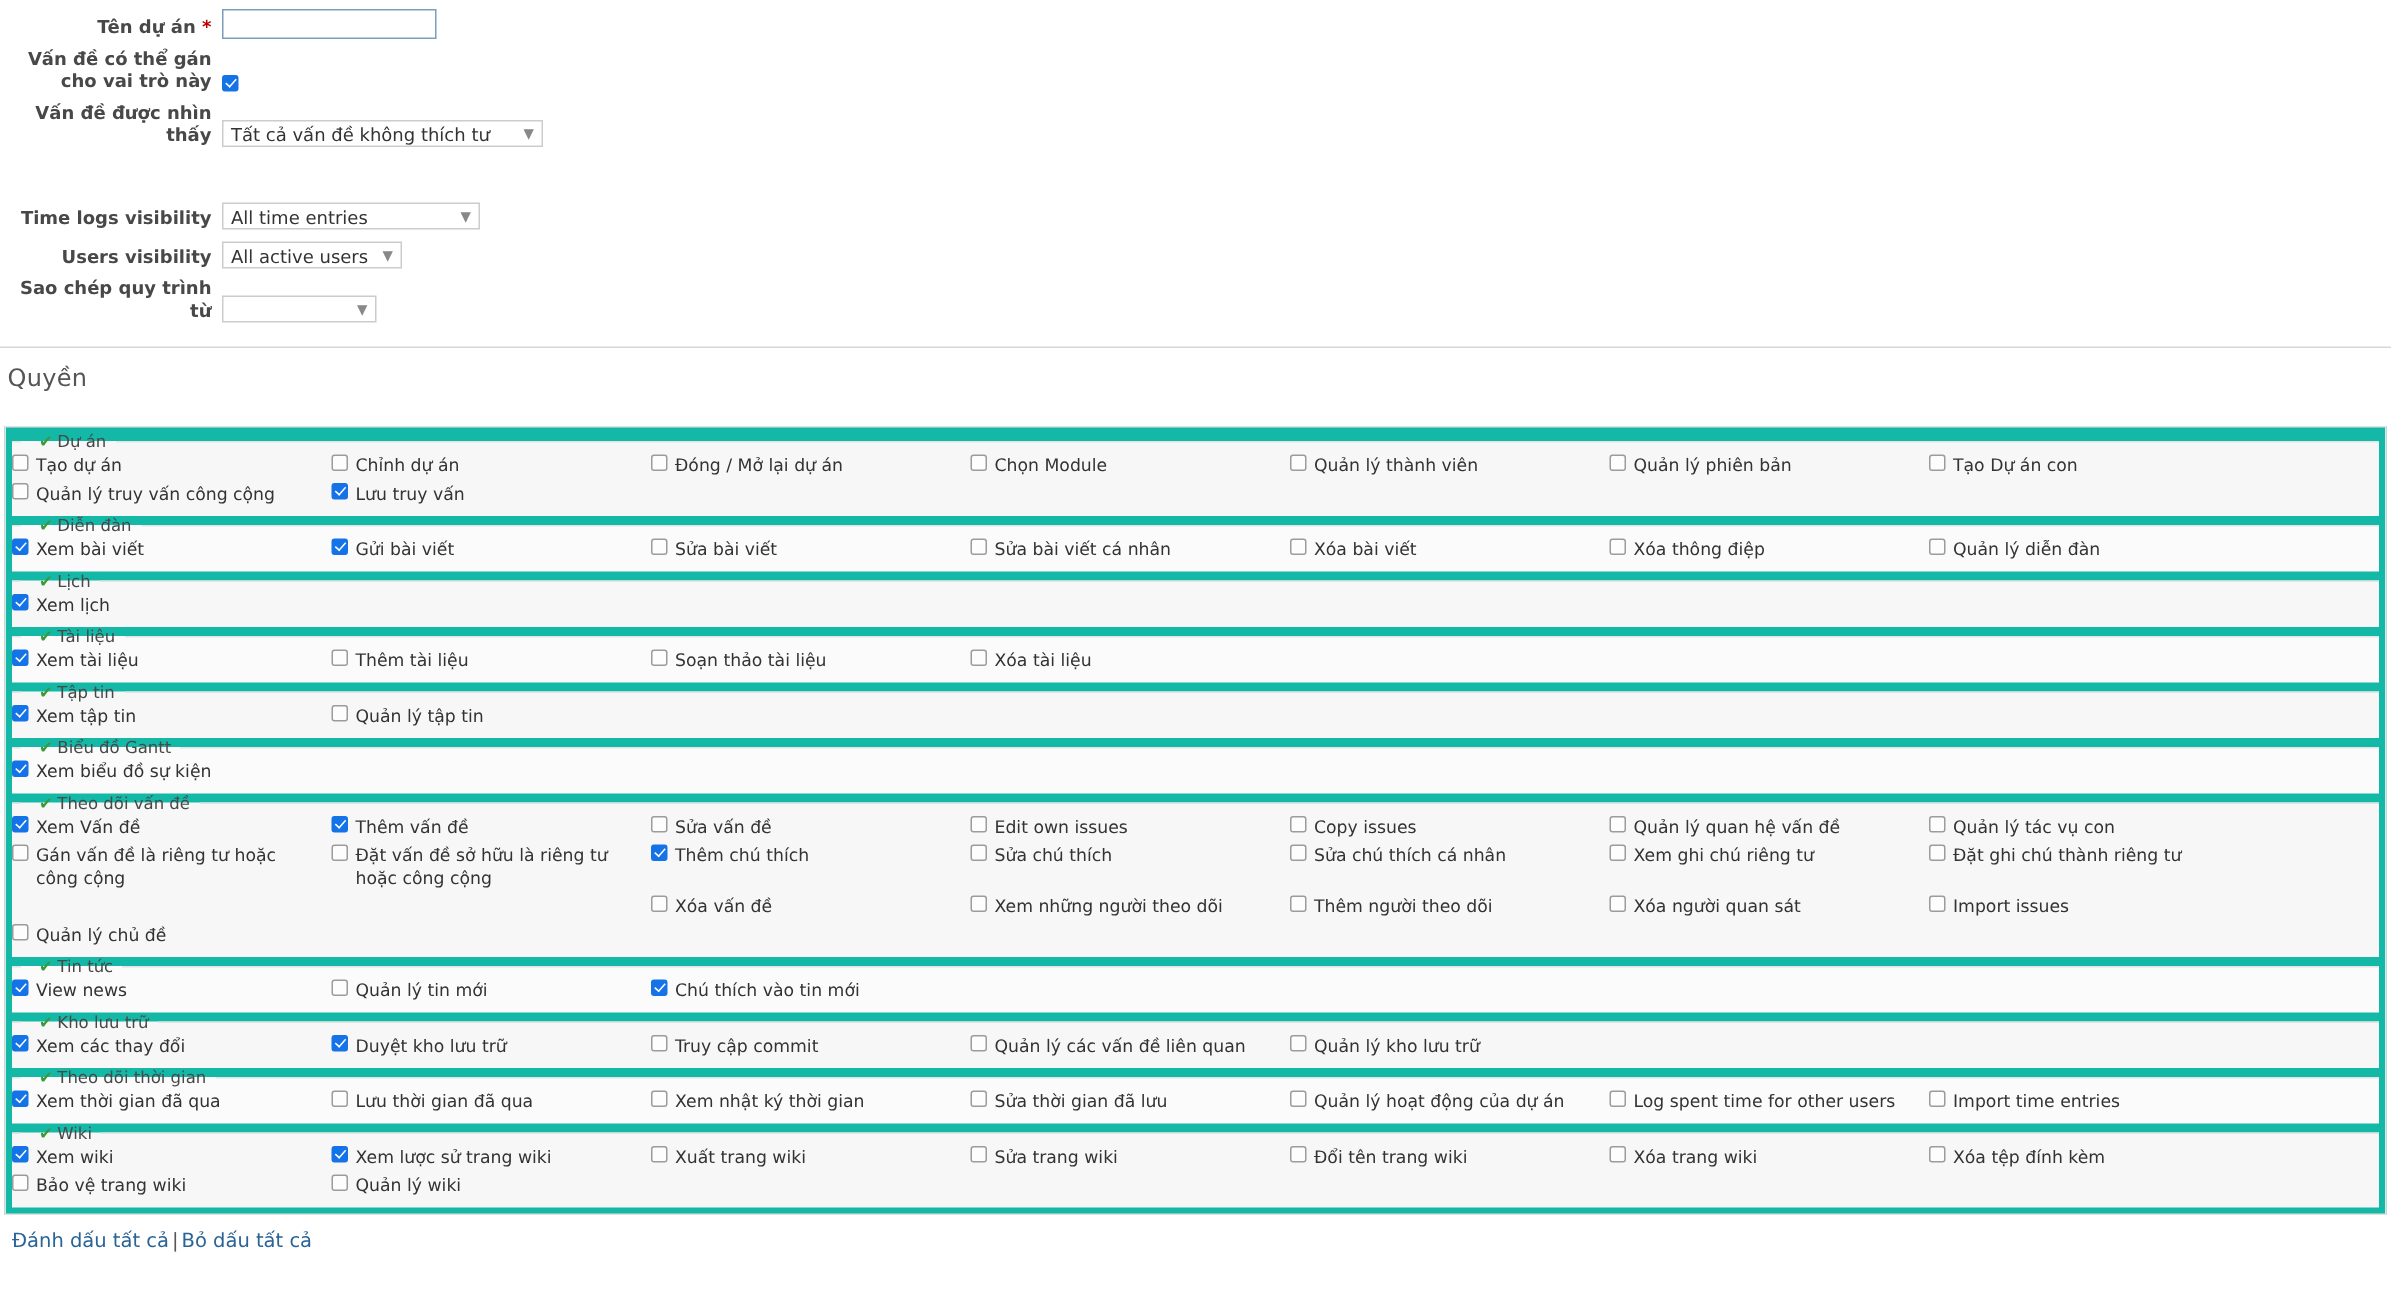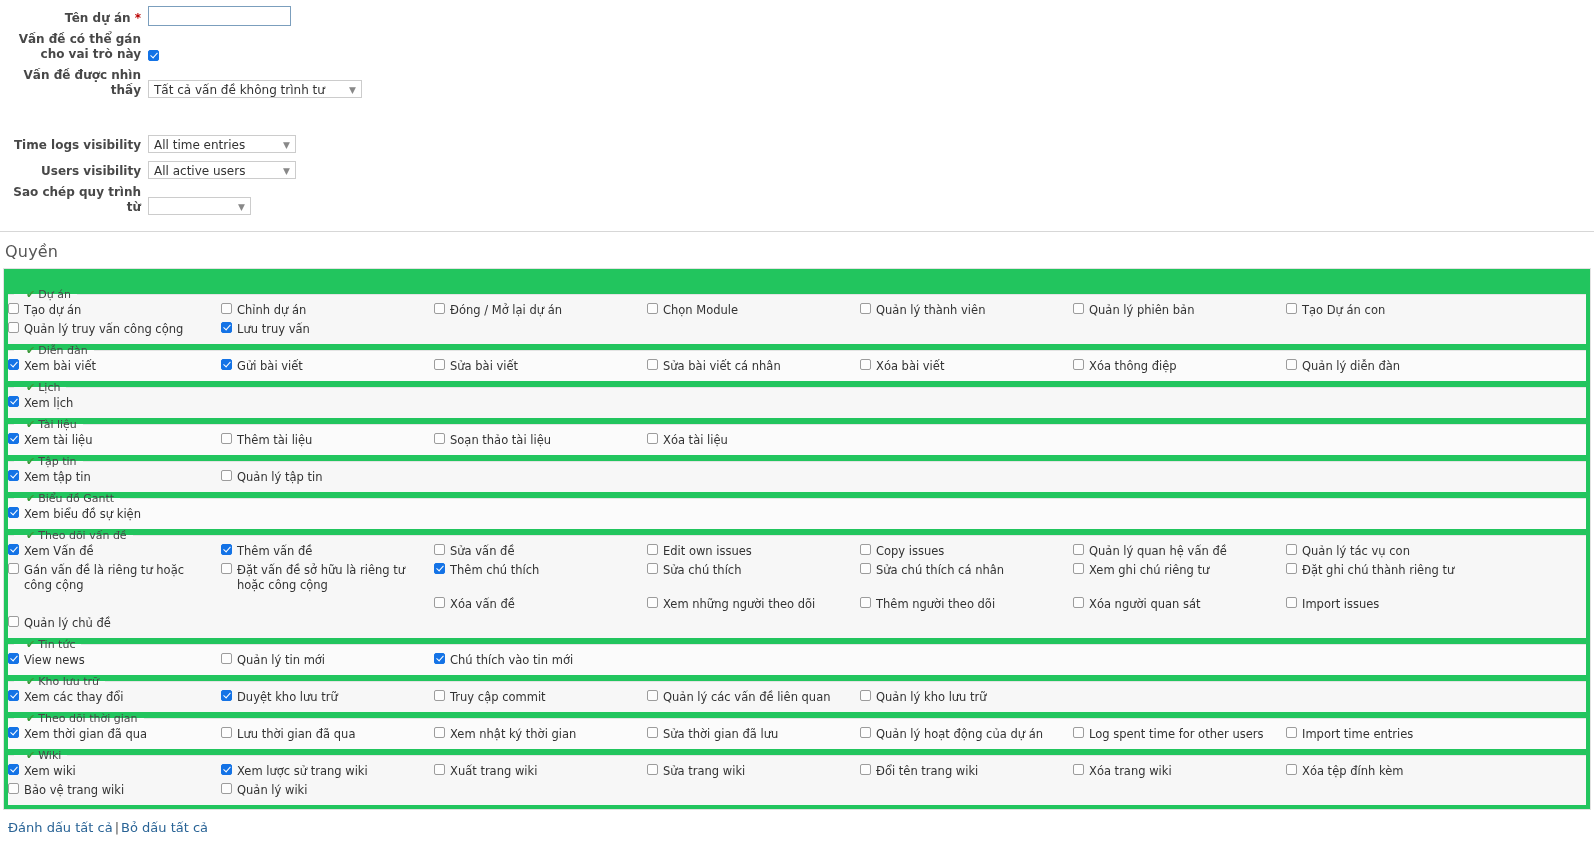--- a/index.html
+++ b/index.html
@@ -77,22 +77,22 @@
   }
   .sel .caret {
     position: absolute;
     right: 5px;
     top: 0;
     line-height: 18px;
     color: #888;
     font-size: 9px;
   }
   .sel-visibility { width: 214px; }
-  .sel-timelogs   { width: 148px; margin-top: 31px; }
-  .sel-users      { width: 148px; }
+  .sel-timelogs   { width: 172px; margin-top: 31px; }
+  .sel-users      { width: 120px; }
   .sel-copy       { width: 103px; }
 
   
   .cb {
     display: inline-block;
     width: 11px;
     height: 11px;
     border: 1px solid #9c9c9c;
     background: #fdfdfd;
     border-radius: 2px;
@@ -116,28 +116,28 @@
     border: solid #ffffff;
     border-width: 0 1.6px 1.6px 0;
     transform: rotate(42deg);
   }
 
   
   .perm-title {
     font-size: 16px;
     color: #555555;
     font-weight: normal;
-    margin: 10px 0 7px 5px;
+    margin: 10px 0 23px 5px;
     letter-spacing: 0.2px;
   }
   .perm-outer {
     border: 1px solid #e2e2e2;
-    background: #22c55e;
+    background: #14b8a6;
     margin: 0 3px;
-    padding: 19px 4px 4px 4px;
+    padding: 3px 4px 4px 4px;
   }
   fieldset.pgroup {
     border: 1px solid #e4e4e4;
     border-left: none;
     border-right: none;
     border-bottom: none;
     margin: 0;
     padding: 0 0 5px 0;
     background: #f7f7f7;
   }
@@ -203,21 +203,21 @@
     <div class="form-label">Vấn đề có thể gán cho vai trò này</div>
     <div class="form-field">
       <span class="cb on"></span>
     </div>
   </div>
 
   <div class="form-row">
     <div class="form-label">Vấn đề được nhìn thấy</div>
     <div class="form-field">
       <span class="sel sel-visibility">
-        <span>Tất cả vấn đề không trình tư</span>
+        <span>Tất cả vấn đề không thích tư</span>
         <span class="caret">▼</span>
       </span>
     </div>
   </div>
 
   <div class="form-row">
     <div class="form-label">Time logs visibility</div>
     <div class="form-field">
       <span class="sel sel-timelogs">
         <span>All time entries</span>

